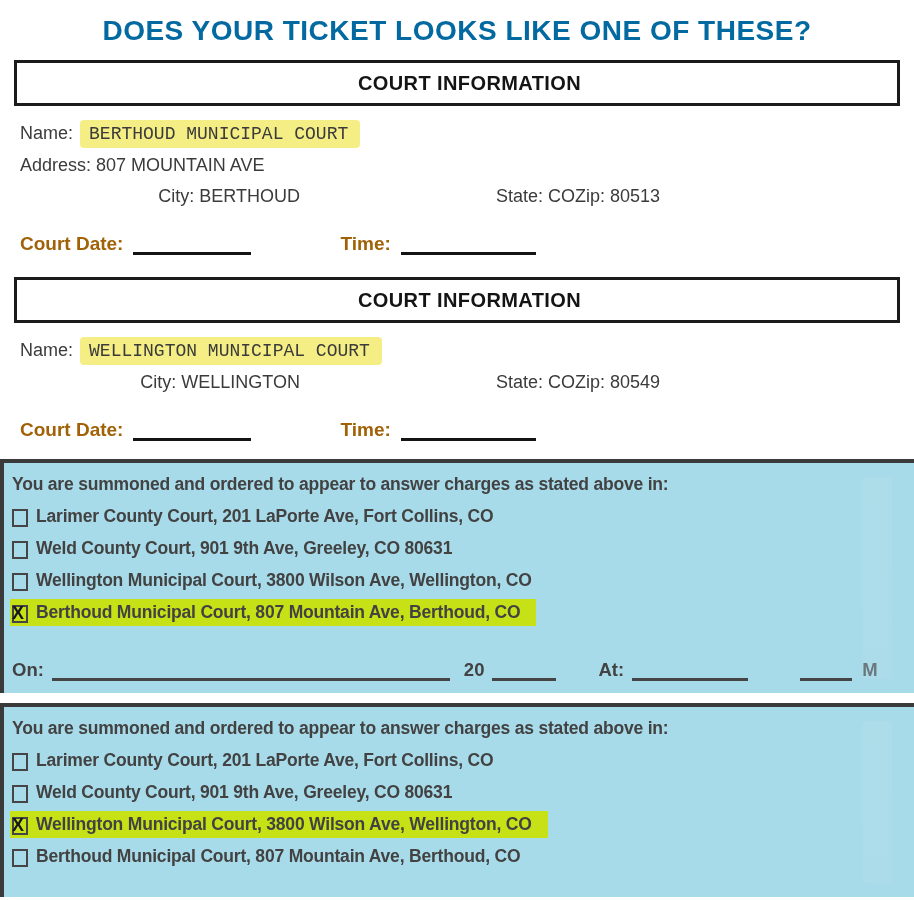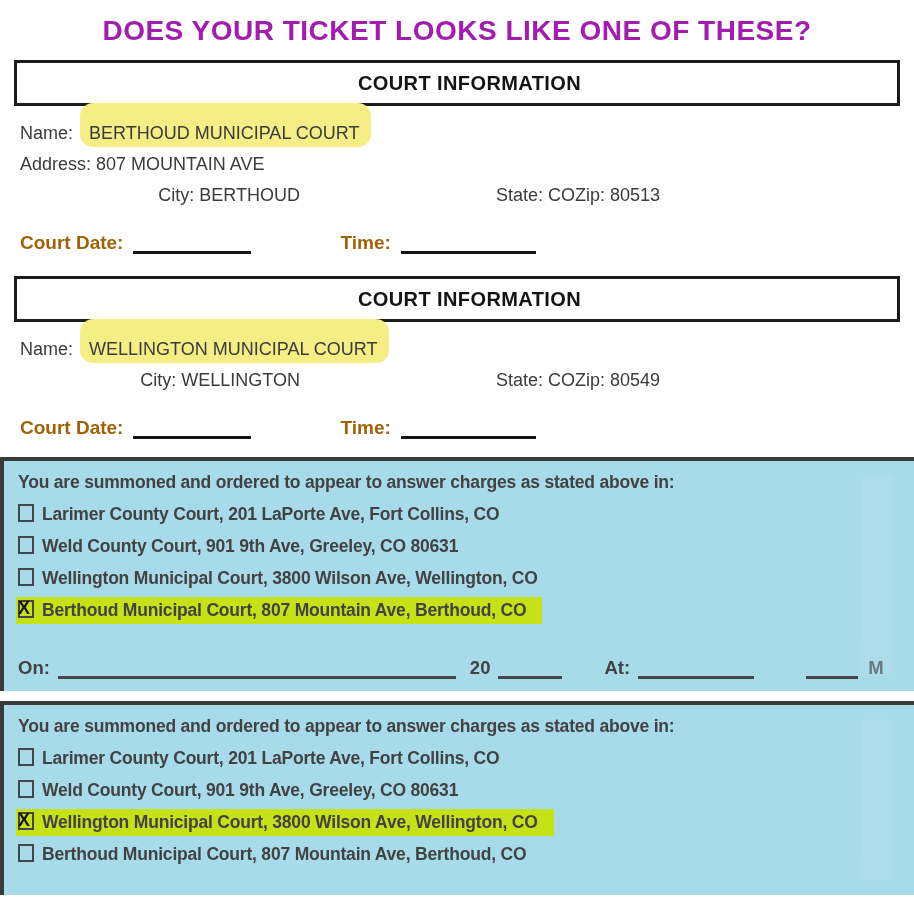--- a/index.html
+++ b/index.html
@@ -10,21 +10,21 @@
   }
   .page{width:914px;height:900px;position:relative;}
 
   
   .title{
     margin:14px 10px 0;
     text-align:center;
     font-size:28px;
     font-weight:bold;
     letter-spacing:.5px;
-    color:#a21caf;
+    color:#0369a1;
     line-height:34px;
   }
 
   
   .ci-header{
     margin:12px 14px 0;
     border:3px solid #1b1b1b;
     height:40px;
     display:flex;align-items:center;justify-content:center;
     font-size:20px;font-weight:bold;color:#141414;letter-spacing:.4px;padding-left:25px;
@@ -33,23 +33,24 @@
 
   
   .ci-body{
     margin:12px 20px 0;
     font-size:18px;
     color:#3b3b3b;
   }
   .ci-line{line-height:31px;white-space:nowrap;}
   .hl-yellow{
     background:#f4ee85;
-    border-radius:13px;
-    padding:20px 12px 4px 9px;
+    border-radius:4px;
+    padding:4px 12px 4px 9px;
     margin-left:2px;
+    font-family:Liberation Mono, monospace;
   }
   .csz{display:flex;text-align:right;}
   .csz .cell-city{width:280px;}
   .csz .cell-state{width:275px;}
   .cd-row{
     margin-top:9px;
     display:flex;align-items:flex-end;
     font-size:19px;font-weight:bold;color:#a16207;
     height:34px;
   }
@@ -57,33 +58,33 @@
   .cd-row .b1{width:118px;margin-left:10px;}
   .cd-row .lbl-time{margin-left:89px;}
   .cd-row .b2{width:135px;margin-left:10px;}
 
   
   .blue-box{
     margin-top:18px;
     background:#a8dbea;
     border-top:4px solid #3a3a3a;
     border-left:4px solid #3a3a3a;
-    padding:8px 12px 12px 14px;
+    padding:8px 12px 12px 8px;
     color:#424242;
     font-weight:bold;
     font-size:17.5px;
     position:relative;
   }
   .blue-box.second{margin-top:10px;min-height:170px;}
   .intro{line-height:26px;letter-spacing:-0.2px;}
   .opt-row{
     display:flex;align-items:center;
     margin-top:6px;height:26px;letter-spacing:-0.2px;white-space:nowrap;
   }
-  .opt-inner{display:flex;align-items:flex-start;}
+  .opt-inner{display:flex;align-items:flex-end;}
   .opt-row.hl .opt-inner{
     background:#c6e216;
     padding:3px 16px 3px 2px;
     margin-left:-2px;
   }
   .cb{
     width:12px;height:14px;
     border:2px solid #454545;
     margin-right:8px;
     position:relative;

